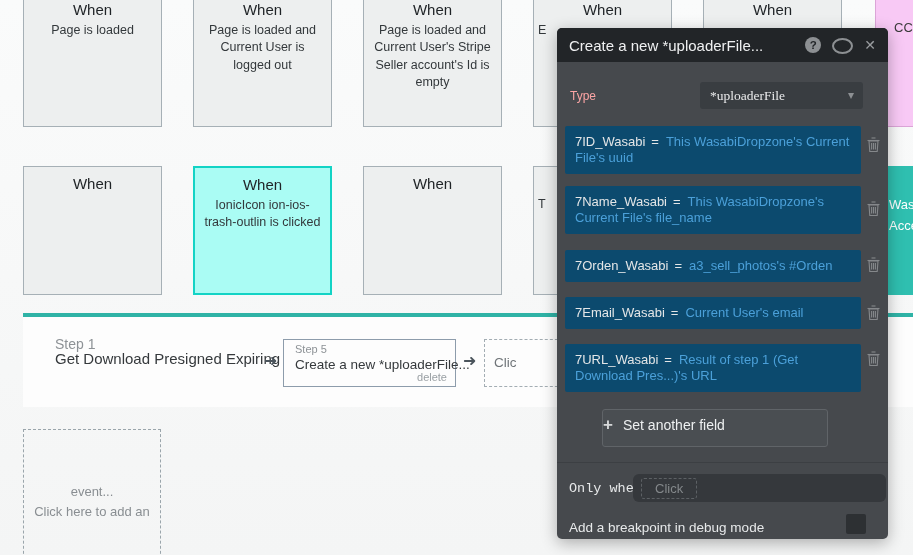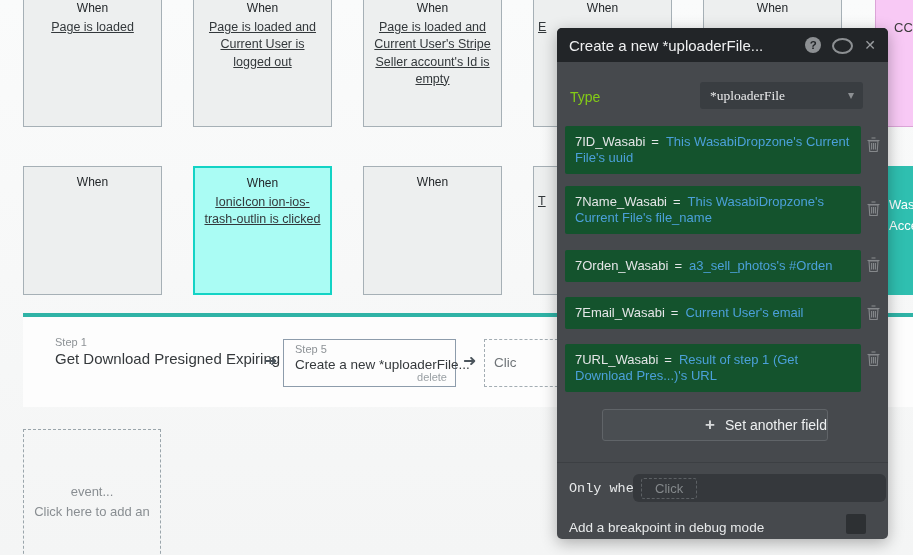--- a/index.html
+++ b/index.html
@@ -5,37 +5,37 @@
   html,body{margin:0;padding:0;}
   body{font-family:"Liberation Sans","DejaVu Sans",sans-serif;}
   #stage{position:relative;width:913px;height:555px;overflow:hidden;
          background:linear-gradient(180deg,#fafbfb 0%,#f4f5f5 100%);}
 
   
   .evbox{position:absolute;width:139px;box-sizing:border-box;background:#edefef;
          border:1px solid #a6b0b6;text-align:center;color:#2f3437;}
   .evbox.row1{top:0;height:127px;border-top:none;}
   .evbox.row2{top:166px;height:129px;}
-  .evbox .t{font-size:12px;color:#1f2326;}
+  .evbox .t{font-size:15px;color:#1f2326;}
   .evbox.row1 .t{margin-top:1px;}
   .evbox.row2 .t{margin-top:8px;}
-  .evbox .b{font-size:12.5px;line-height:1.38;color:#33383b;margin-top:4px;padding:0 9px;text-decoration:underline;}
+  .evbox .b{font-size:12.5px;line-height:1.38;color:#33383b;margin-top:4px;padding:0 9px;}
   .evbox .b.frag{text-align:left;padding-left:4px;}
   .evbox.selected{background:#aafcf4;border:2px solid #13d3c5;}
 
   .sidebox{position:absolute;left:875px;width:40px;box-sizing:border-box;font-size:13px;}
   .pinkbox{top:0;height:127px;background:#f8c9f5;border:1px solid #dba5d7;border-top:none;
            color:#3a3a3a;padding:20px 0 0 18px;}
   .tealbox{top:166px;height:129px;background:#2fbfb0;color:#ffffff;
            padding:28px 0 0 14px;line-height:1.65;}
 
   
   .flow-line{position:absolute;left:23px;top:313px;width:890px;height:4px;background:#2fb3a6;}
   .flow-panel{position:absolute;left:23px;top:317px;width:890px;height:90px;background:#fdfdfd;}
-  .step-label{position:absolute;font-size:11px;color:#8d9296;}
+  .step-label{position:absolute;font-size:14px;color:#8d9296;}
   .step-title{position:absolute;font-size:15px;color:#35393c;}
   .flow-arrow{position:absolute;font-size:16px;color:#4b545c;}
   .step-box{position:absolute;left:283px;top:339px;width:173px;height:48px;box-sizing:border-box;
             border:1px solid #8d9cab;background:#fdfdfd;}
   .step-box .sl{position:absolute;left:11px;top:3px;font-size:11px;color:#8d9296;}
   .step-box .st{position:absolute;left:11px;top:17px;font-size:13.5px;color:#35393c;white-space:nowrap;}
   .step-box .del{position:absolute;right:8px;bottom:3px;font-size:11px;color:#9aa0a4;}
   .dashed-action{position:absolute;left:484px;top:339px;width:160px;height:48px;box-sizing:border-box;
                  border:1px dashed #a3adb3;}
   .dashed-action .txt{position:absolute;left:9px;top:15px;font-size:13.5px;color:#6f7478;text-align:right;}
@@ -48,35 +48,35 @@
          border-radius:5px;box-shadow:0 4px 16px rgba(0,0,0,.3);}
   .popup-header{height:34px;background:#222528;border-radius:5px 5px 0 0;display:flex;
                 align-items:center;padding:0 12px;box-sizing:border-box;}
   .popup-title{font-size:15px;color:#eff0f1;flex:1;white-space:nowrap;overflow:hidden;}
   .hicon{margin-left:11px;color:#8d9093;}
   .icon-help{width:16px;height:16px;border-radius:50%;background:#8d9093;color:#222528;
              font-size:11.5px;font-weight:bold;text-align:center;line-height:16px;}
   .icon-chat{width:17px;height:12px;border:2px solid #8d9093;border-radius:50%;margin-top:2px;}
   .icon-close{font-size:14px;font-weight:bold;color:#9a9da0;line-height:16px;}
 
-  .type-label{position:absolute;left:13px;top:61px;font-size:14px;color:#84cc16;}
+  .type-label{position:absolute;left:13px;top:61px;font-size:12px;color:#fca5a5;}
   .type-select{position:absolute;left:143px;top:54px;width:163px;height:27px;background:#393d41;
                border-radius:3px;color:#e9eaeb;font-size:13.5px;line-height:27px;padding-left:10px;
                box-sizing:border-box;font-family:Liberation Serif, serif;}
   .type-caret{position:absolute;right:9px;top:0;color:#8d9093;font-size:12px;}
 
-  .frow{position:absolute;left:8px;width:296px;background:#14532d;border-radius:2px;
+  .frow{position:absolute;left:8px;width:296px;background:#0c4a6e;border-radius:2px;
         padding:8px 10px;box-sizing:border-box;font-size:13px;line-height:16px;color:#e4e6e7;}
   .frow .eq{margin:0 7px 0 6px;}
   .frow .val{color:#4ba0d9;}
   .trash{position:absolute;left:309px;width:15px;height:17px;}
 
-  .setfield-btn{position:absolute;left:45px;top:381px;width:226px;height:32px;box-sizing:border-box;
+  .setfield-btn{position:absolute;left:45px;top:381px;width:226px;height:38px;box-sizing:border-box;
                 background:#4a4e52;border:1px solid #606468;border-radius:3px;color:#eef0f1;
-                font-size:14px;text-align:right;line-height:30px;}
+                font-size:14px;text-align:left;line-height:30px;}
   .setfield-btn .plus{font-size:17px;font-weight:bold;margin-right:10px;color:#d6d8d9;}
   .popup-divider{position:absolute;left:0;top:434px;width:100%;height:1px;background:#3c3f43;}
   .onlywhen-label{position:absolute;left:12px;top:453px;font-size:13.5px;color:#e7e9ea;font-family:Liberation Mono, monospace;}
   .onlywhen-input{position:absolute;left:76px;top:446px;width:253px;height:28px;background:#35383c;
                   border-radius:6px;box-sizing:border-box;}
   .click-chip{display:inline-block;margin:4px 0 0 8px;border:1px dashed #5d6165;border-radius:3px;
               padding:2px 13px;color:#84888b;font-size:13px;}
   .breakpoint-label{position:absolute;left:12px;top:492px;font-size:13.5px;color:#e7e9ea;}
   .breakpoint-checkbox{position:absolute;left:289px;top:486px;width:20px;height:20px;
                        background:#2d3033;border-radius:2px;}

